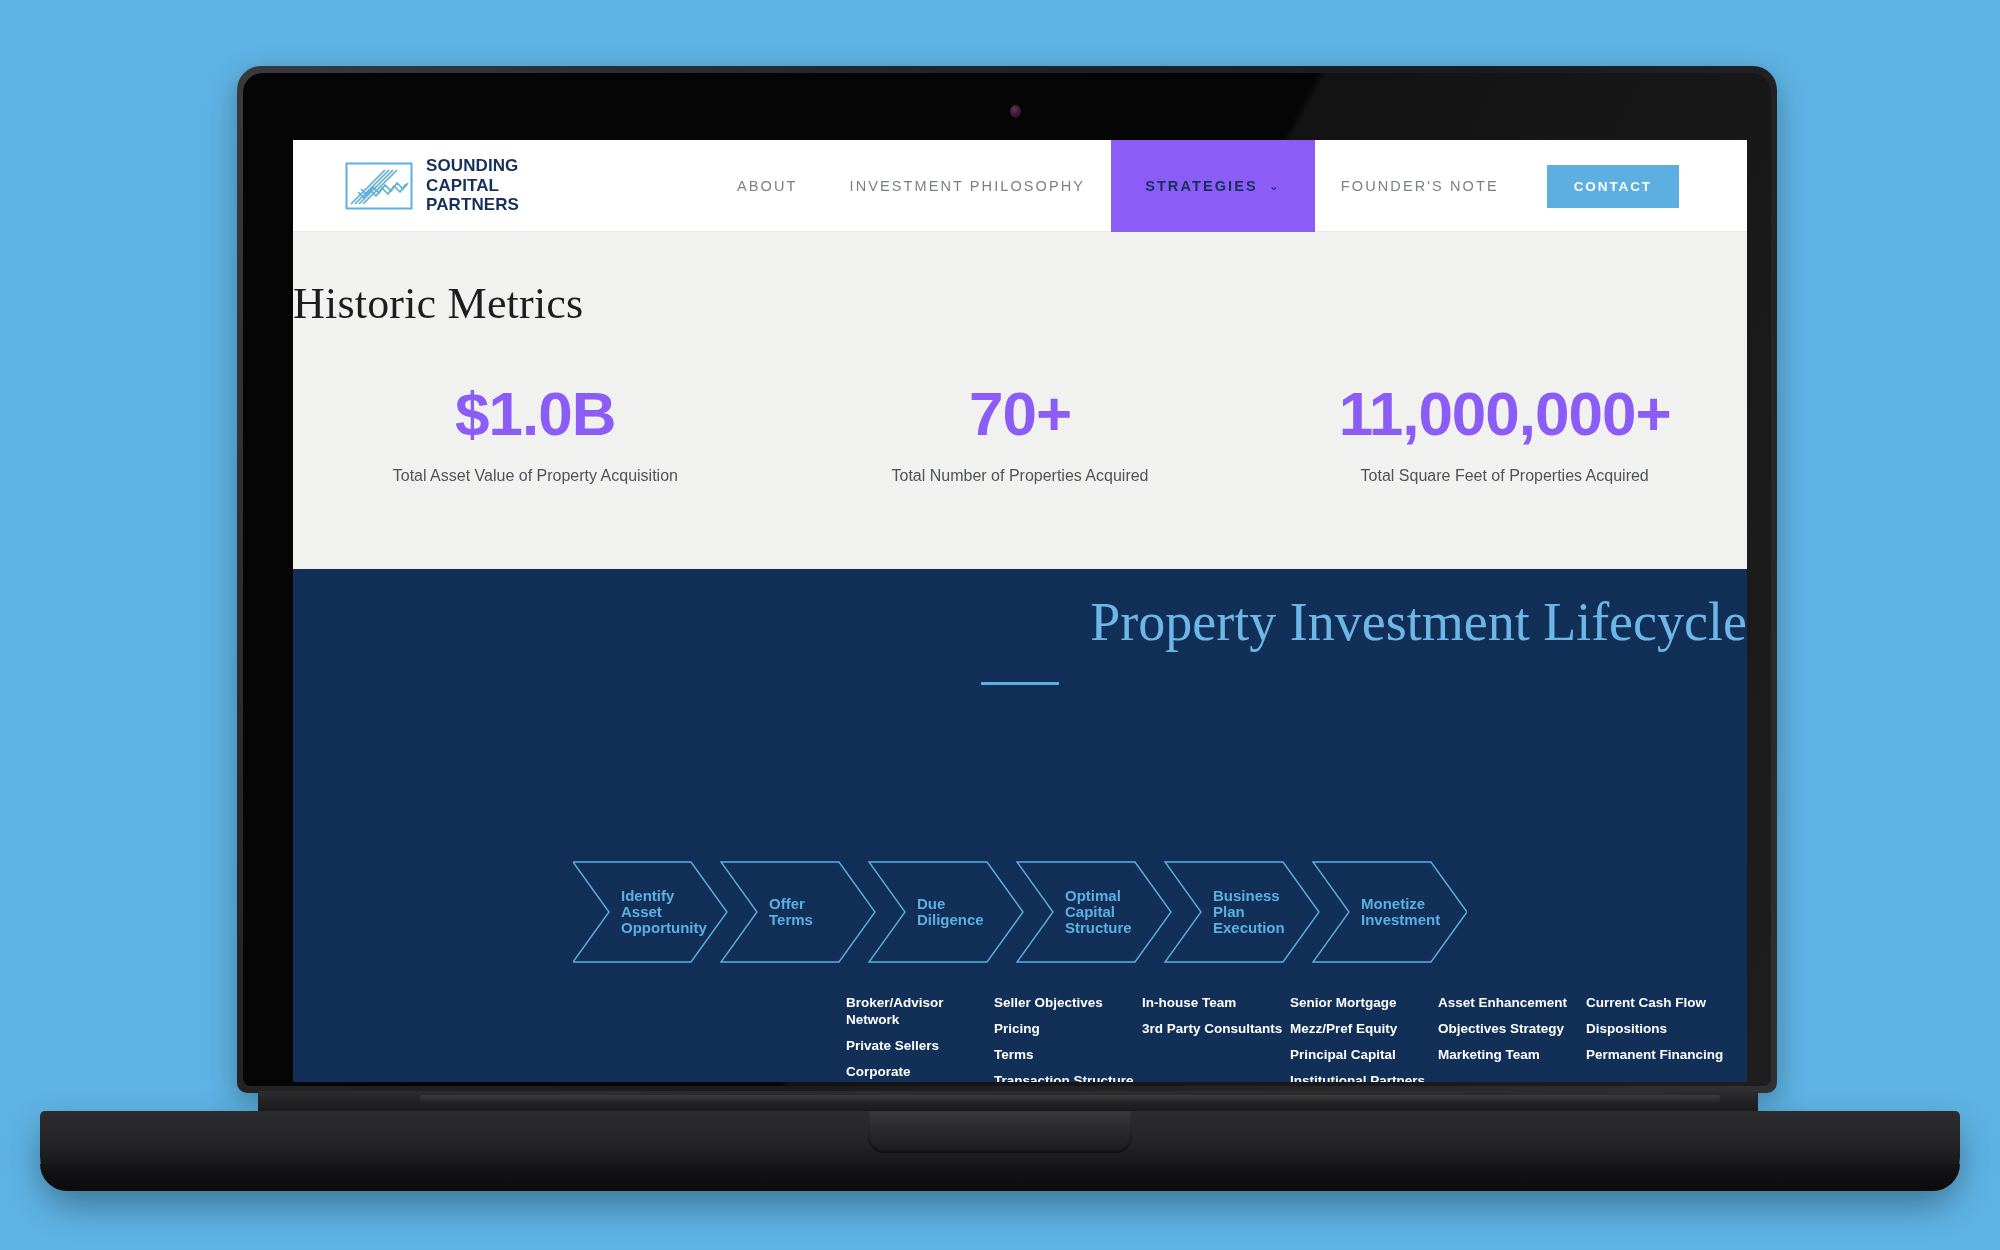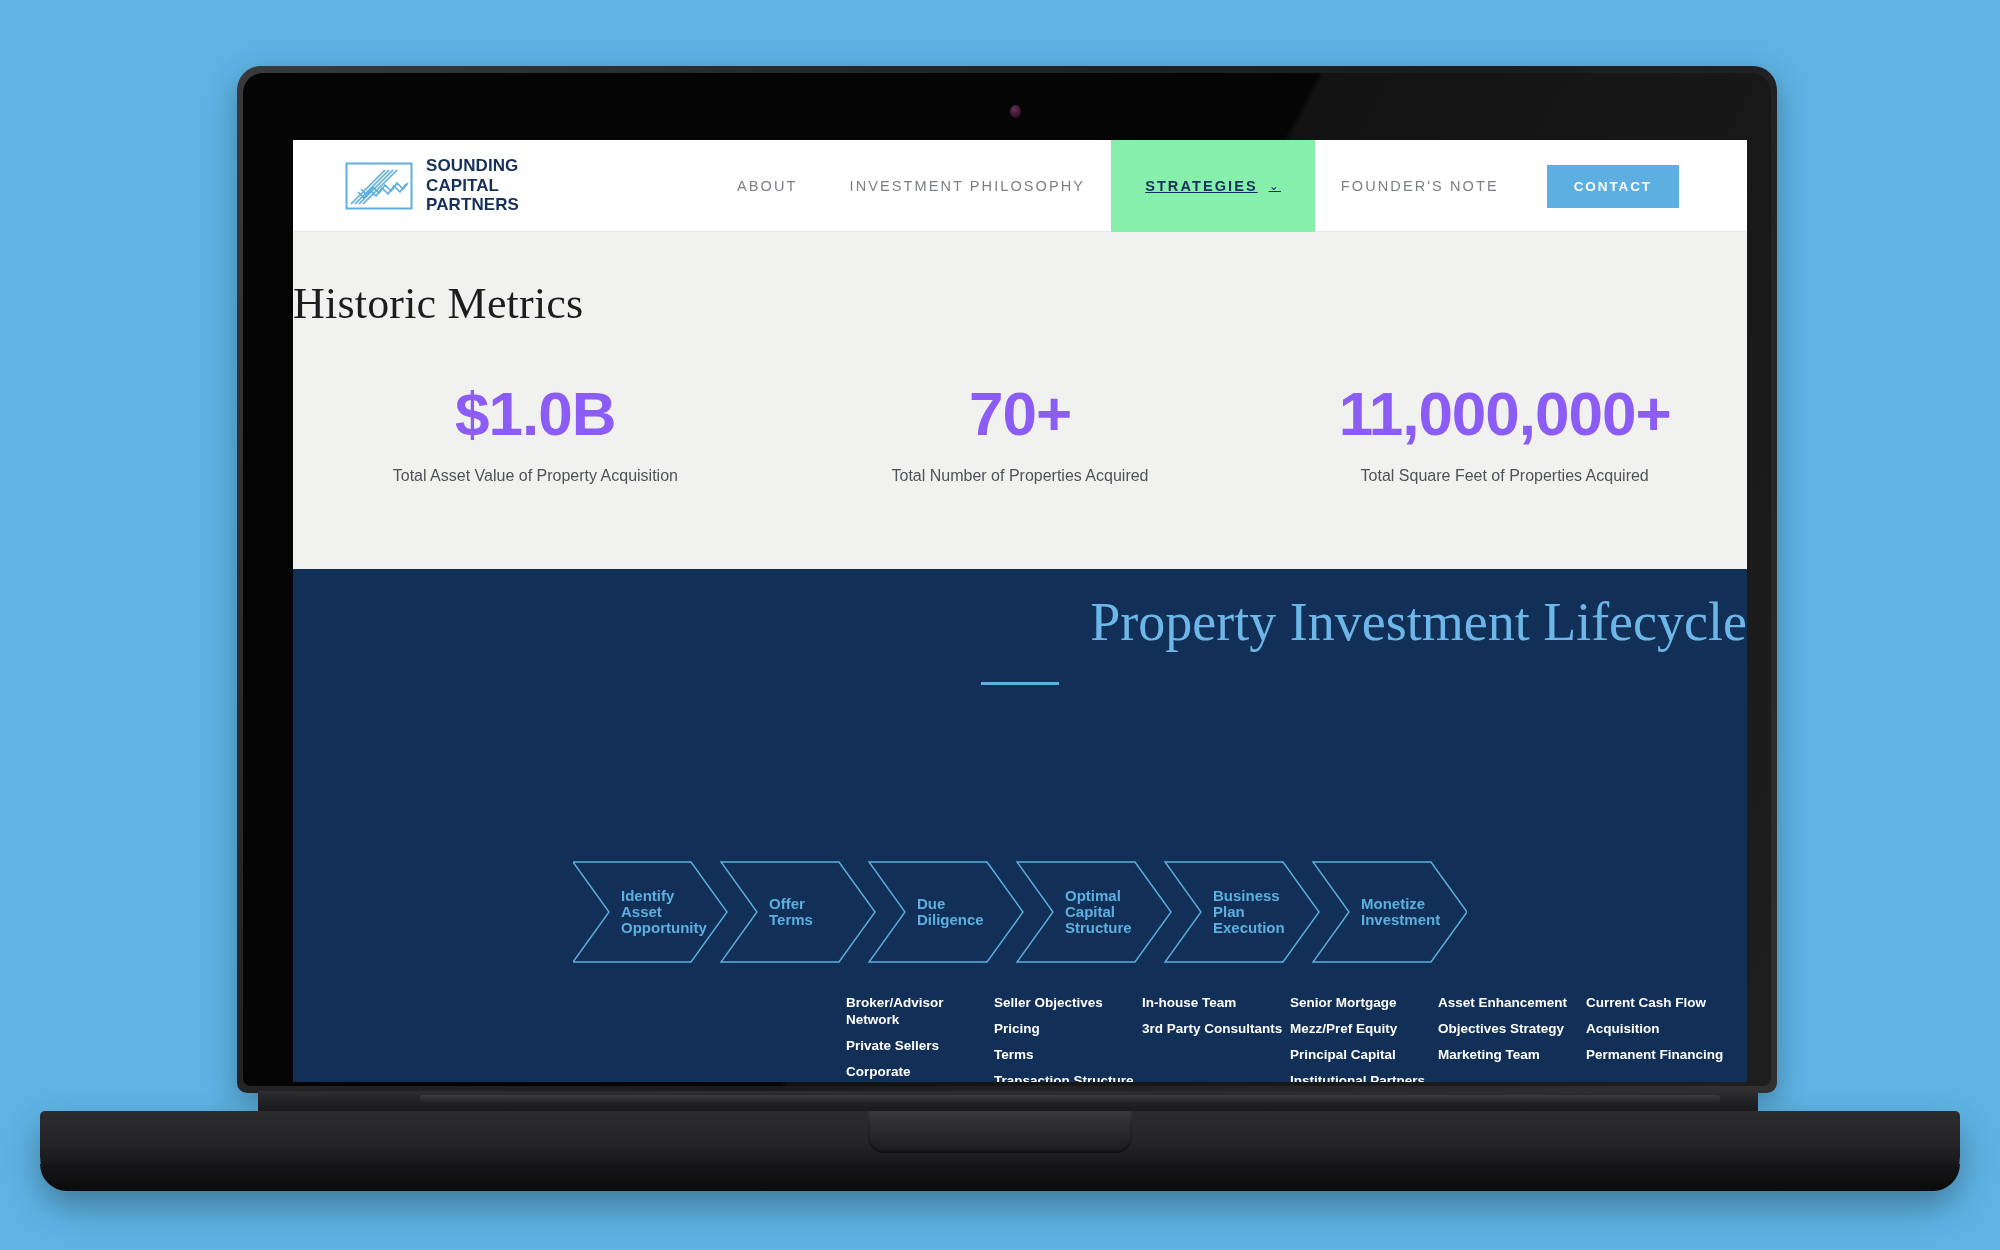--- a/index.html
+++ b/index.html
@@ -106,23 +106,22 @@
     display:flex; align-items:flex-end; justify-content:flex-end;
     padding-right:16px;
   }
   .nav-link{
     display:flex; align-items:center;
     color:#7c7f84; font-size:14.5px; letter-spacing:2.1px;
     padding:0 26px; height:92px; cursor:pointer;
     white-space:nowrap;
   }
   .nav-link.is-active{
-    color:#16305c; font-weight:bold; background:#86efac;
+    color:#16305c; font-weight:bold; background:#8b5cf6;
     padding:0 34px;
-    text-decoration:underline;
   }
   .caret{ margin-left:11px; font-size:12px; font-weight:normal; }
   #contact-button{
     background:#5cafe0; color:#ffffff;
     font-size:13.5px; font-weight:bold; letter-spacing:1.9px;
     padding:14px 27px; margin-left:22px; margin-right:52px;
     align-self:center; cursor:pointer; border:none;
     font-family:"Liberation Sans", sans-serif;
   }
 
@@ -325,21 +324,21 @@
             <div class="bullet-item">Principal Capital</div>
             <div class="bullet-item">Institutional Partners</div>
           </div>
         <div class="bullet-col">
             <div class="bullet-item">Asset Enhancement</div>
             <div class="bullet-item">Objectives Strategy</div>
             <div class="bullet-item">Marketing Team</div>
           </div>
         <div class="bullet-col">
             <div class="bullet-item">Current Cash Flow</div>
-            <div class="bullet-item">Acquisition</div>
+            <div class="bullet-item">Dispositions</div>
             <div class="bullet-item">Permanent Financing</div>
           </div>
       </div>
     </div>
 
   </div>
 
   <div id="laptop-hinge"></div>
   <div id="laptop-hinge-line"></div>
   <div id="laptop-base"></div>

